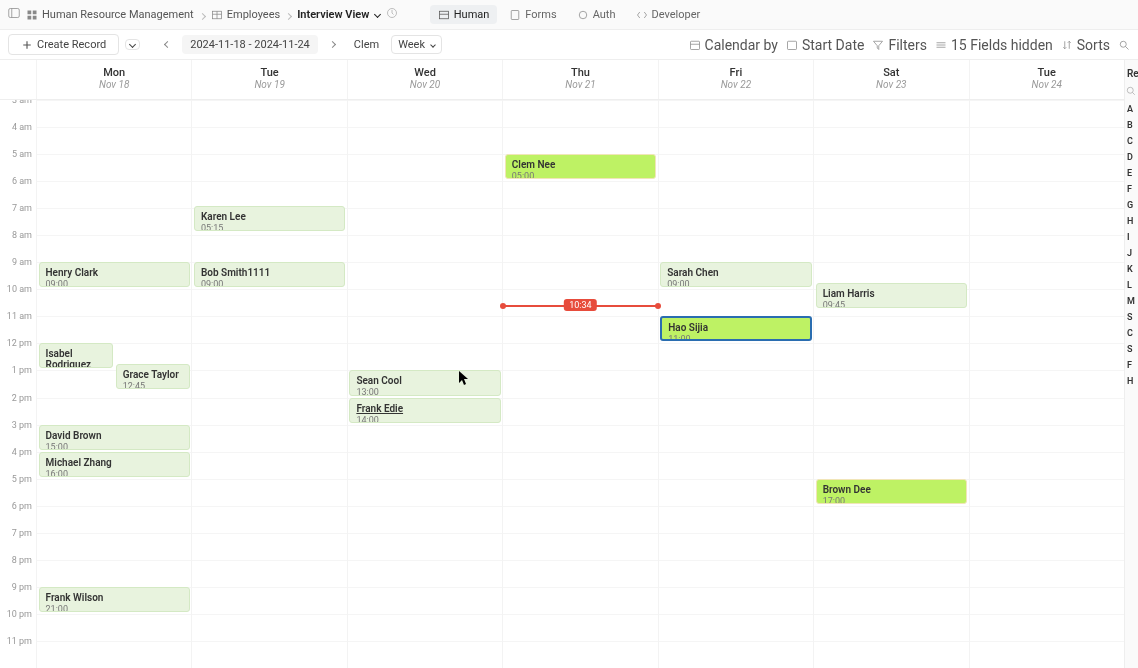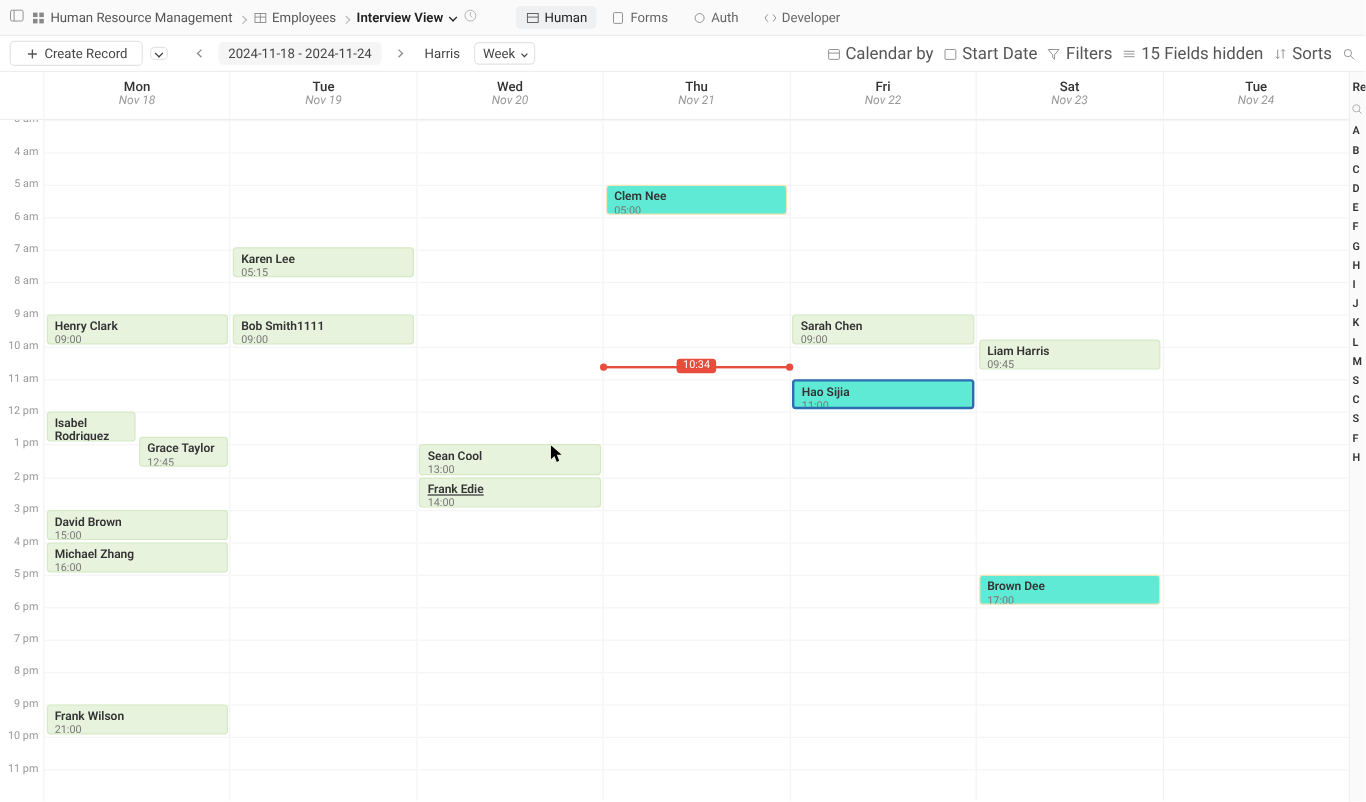--- a/index.html
+++ b/index.html
@@ -28,21 +28,21 @@
 .ch-day .dname { font-size: 11px; color: #333; font-weight: 500; }
 .ch-day .ddate { font-size: 10px; color: #999; font-style: italic; }
 .cal-body { display: flex; height: calc(100% - 40px); position: relative; overflow: hidden; }
 .hours-col { width: 36px; position: relative; }
 .hour-label { position: absolute; right: 4px; font-size: 9px; color: #999; transform: translateY(-50%); }
 .days-grid { flex: 1; display: flex; position: relative; }
 .day-col { flex: 1; border-left: 1px solid #f3f3f3; position: relative; }
 .hour-line { position: absolute; left: 0; right: 0; height: 1px; background: #f5f5f5; }
 .event { position: absolute; left: 2px; right: 2px; border-radius: 3px; padding: 4px 6px; font-size: 10px; overflow: hidden; cursor: pointer; }
 .event.green { background: #e8f3de; border: 1px solid #d4e9c4; }
-.event.yellow { background: #5eead4; border: 1px solid #f1e5b8; }
+.event.yellow { background: #bef264; border: 1px solid #f1e5b8; }
 .event .ev-name { font-weight: 600; color: #333; font-size: 10px; }
 .event .ev-time { font-size: 9px; color: #777; margin-top: 1px; }
 .event.highlight { border: 2px solid #2a6db0; }
 .now-line { position: absolute; left: 0; right: 0; height: 2px; background: #e74c3c; z-index: 5; }
 .now-dot { position: absolute; width: 6px; height: 6px; background: #e74c3c; border-radius: 50%; top: -2px; }
 .now-badge { position: absolute; left: 50%; transform: translate(-50%, -50%); background: #e74c3c; color: #fff; font-size: 9px; padding: 1px 5px; border-radius: 3px; }
 .sidebar-right { width: 14px; border-left: 1px solid #eee; background: #fafafa; font-size: 9px; color: #888; overflow: hidden; padding-top: 6px; }
 .sidebar-right .r-hdr { font-size: 10px; font-weight: 600; color: #333; padding: 2px; }
 .sidebar-right .letter { font-weight: 600; color: #333; padding: 1px 2px; margin-top: 4px; }
 .cursor-ptr { position: absolute; z-index: 20; font-size: 12px; pointer-events: none; }
@@ -132,21 +132,21 @@
     <span class="chevron down"></span>
   </div>
   <div style="width:6px"></div>
   <div class="nav-arrow">
       <span class="chevron" style="transform:rotate(135deg)"></span>
     </div>
   <div class="date-range">2024-11-18 - 2024-11-24</div>
   <div class="nav-arrow">
       <span class="chevron right"></span>
     </div>
-  <div class="btn small" style="border:none">Harris</div>
+  <div class="btn small" style="border:none">Clem</div>
   <div class="btn small">
     <span>Week</span>
     <span class="chevron down" style="margin-left:2px;padding:1.5px"></span>
   </div>
   <div class="spacer"></div>
   <div class="right-controls">
     <div class="ctrl">
       <svg class="icon" viewBox="0 0 16 16">
           <rect x="2" y="3" width="12" height="11" rx="1" fill="none" stroke="#888"></rect>
           <line x1="2" y1="7" x2="14" y2="7" stroke="#888"></line>

